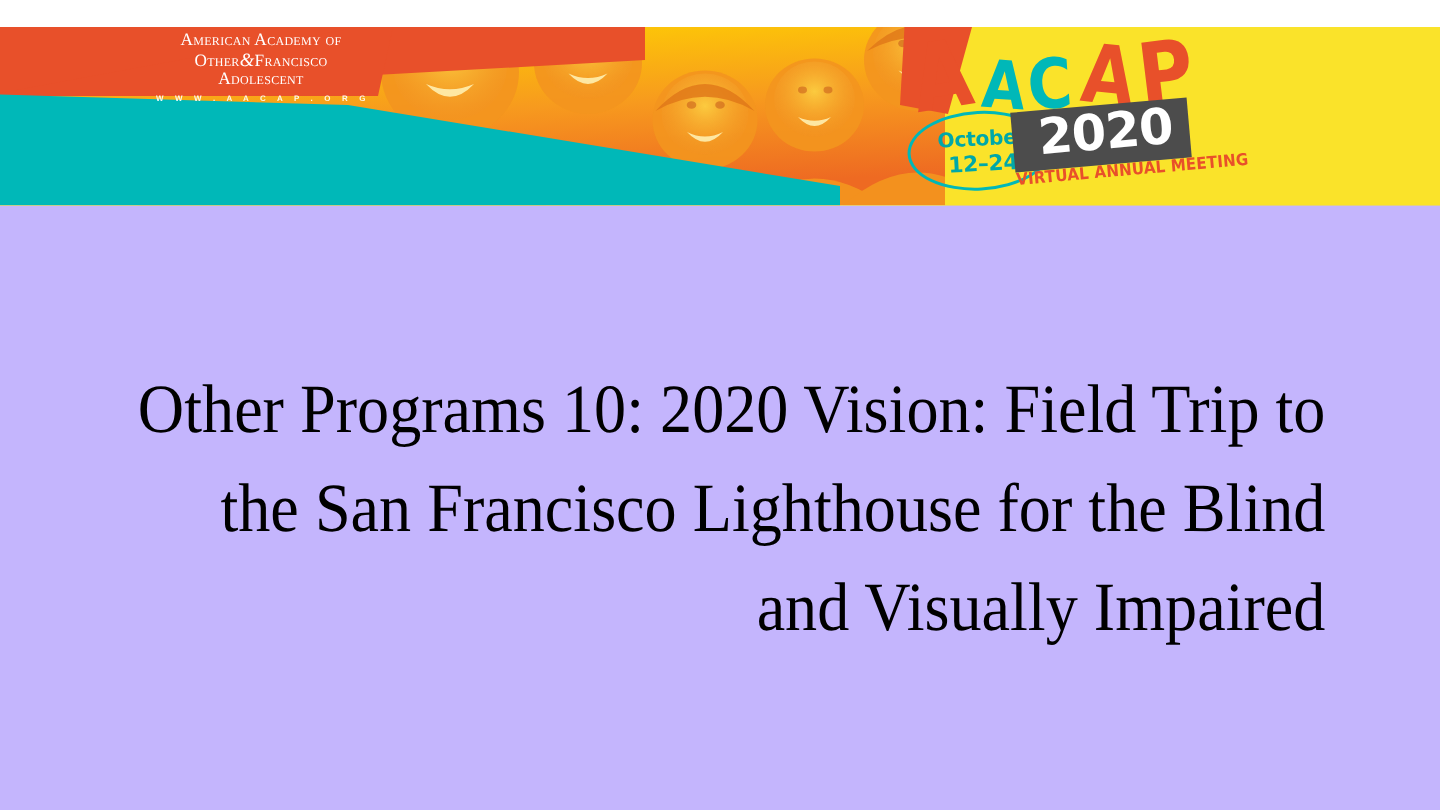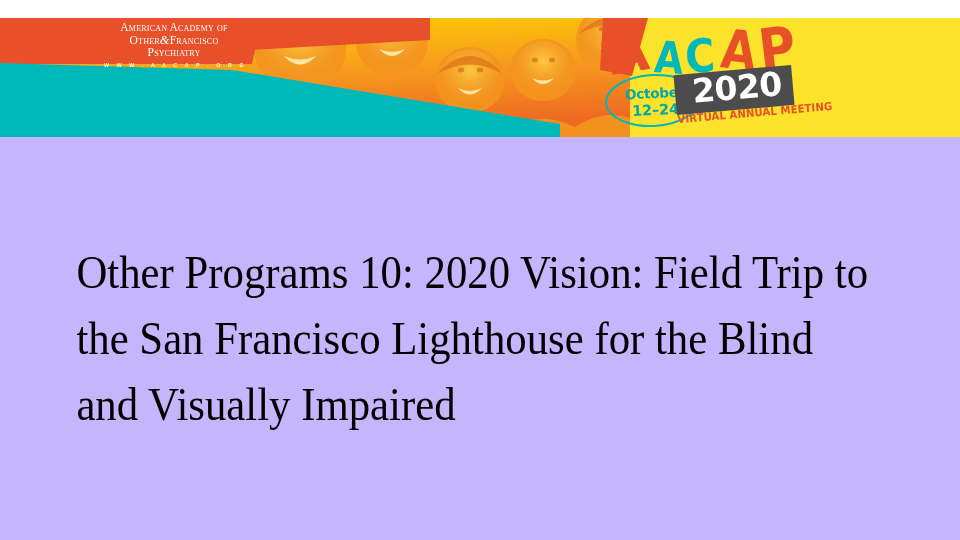--- a/index.html
+++ b/index.html
@@ -169,21 +169,21 @@
     transform: rotate(-5deg) scaleX(0.92);
     white-space: nowrap;
   }
 
   
   #title-block {
     position: absolute;
     left: 46px;
     top: 222px;
     width: 868px;
-    text-align: left;
+    text-align: right;
   }
   #slide-title {
     margin: 0;
     font-family: "Liberation Serif", "DejaVu Serif", serif;
     font-weight: normal;
     font-size: 46px;
     line-height: 66px;
     color: #000000;
     letter-spacing: 0px;
     transform: scaleX(0.93);
@@ -279,21 +279,21 @@
 
         <polygon points="0,45 232,52 560,106 560,119 0,119" fill="#00B8B8"></polygon>
 
         <polygon points="603,0 648,0 632,58 600,52" fill="#E8502A"></polygon>
       </g>
     </svg>
 
     <div id="assoc-logo">
       <span class="assoc-line">American Academy of</span>
       <span class="assoc-line"><span>Other</span><span class="assoc-amp">&amp;</span><span>Francisco</span></span>
-      <span class="assoc-line">Psychiatry</span>
+      <span class="assoc-line">Adolescent</span>
       <span id="assoc-url">W W W . A A C A P . O R G</span>
     </div>
 
     <div id="event-logo">
 
       <div class="aacap-letters">
         <span class="ltr" id="ltr0" style="left:4px; top:4px; font-size:62px; color:#E8502A;
                      transform:rotate(-9deg) scaleX(0.82);">A</span>
         <span class="ltr" id="ltr1" style="left:52px; top:20px; font-size:44px; color:#00B8B8;
                      transform:rotate(4deg) scaleX(0.85);">A</span>

